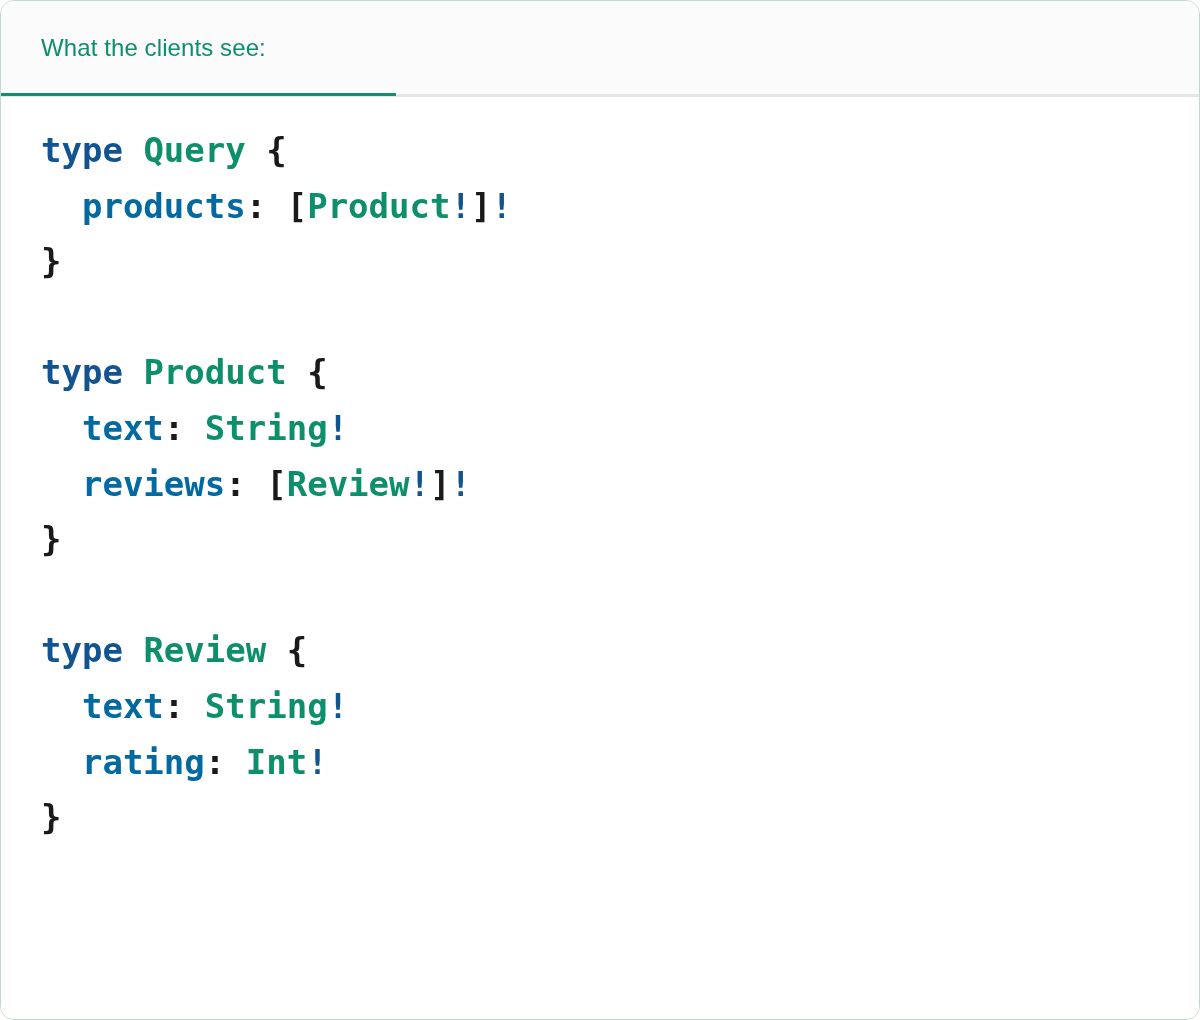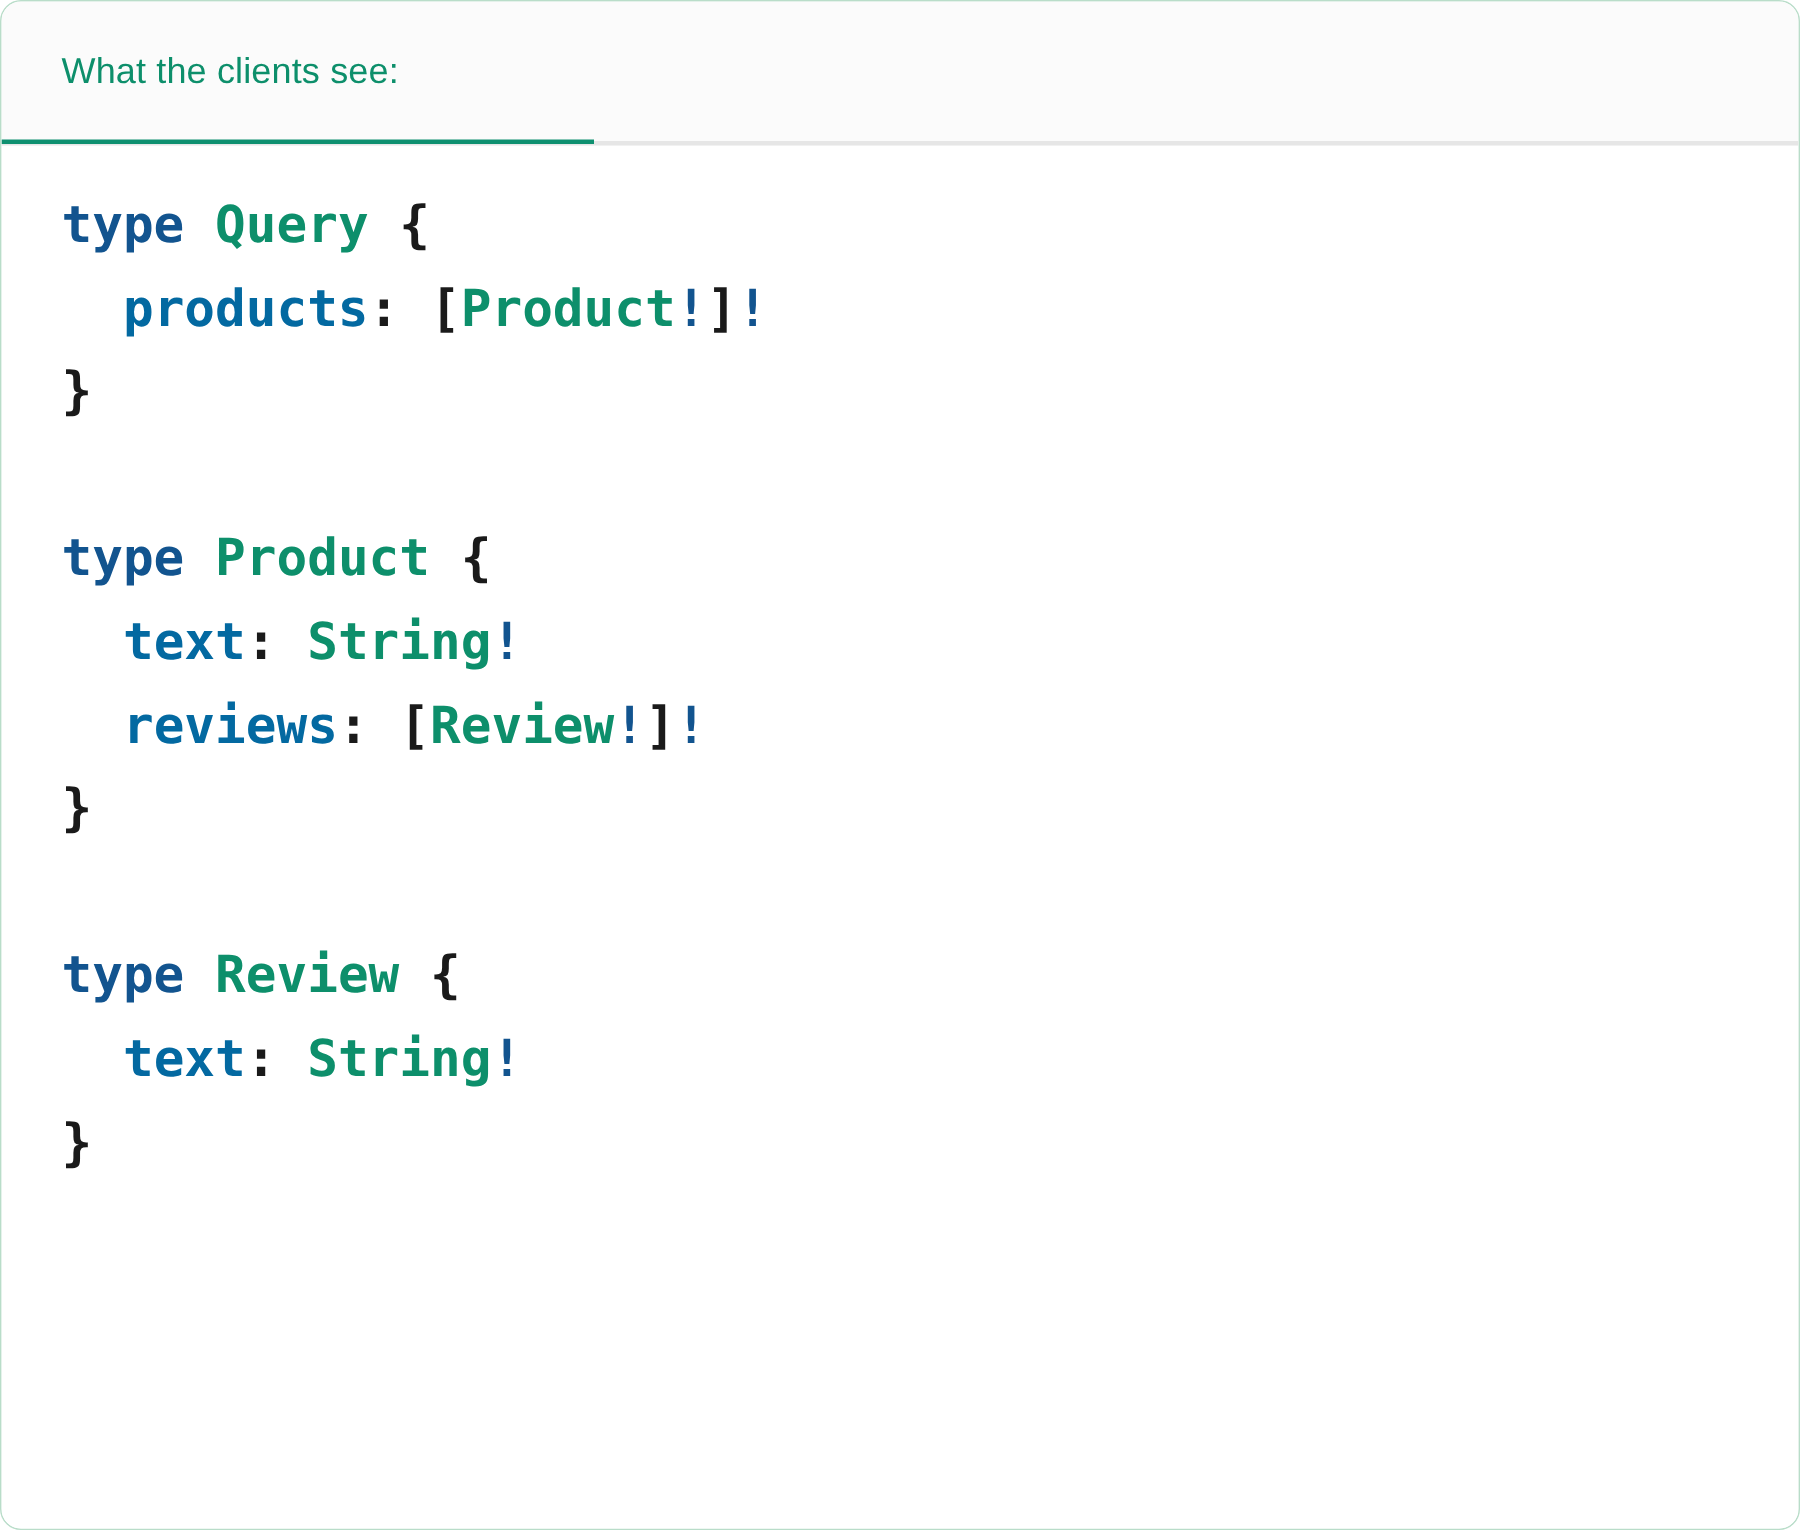--- a/index.html
+++ b/index.html
@@ -112,17 +112,18 @@
 </span><span class="code-line"><span>  </span><span class="tok-field">products</span><span class="tok-punct">: </span><span class="tok-punct">[</span><span class="tok-type">Product</span><span class="tok-bang">!</span><span class="tok-punct">]</span><span class="tok-bang">!</span>
 </span><span class="code-line"><span class="tok-punct">}</span>
 </span><span class="code-line blank">
 </span><span class="code-line"><span class="tok-kw">type</span><span class="tok-punct"> </span><span class="tok-type">Product</span><span class="tok-punct"> </span><span class="tok-punct">{</span>
 </span><span class="code-line"><span>  </span><span class="tok-field">text</span><span class="tok-punct">: </span><span class="tok-type">String</span><span class="tok-bang">!</span>
 </span><span class="code-line"><span>  </span><span class="tok-field">reviews</span><span class="tok-punct">: </span><span class="tok-punct">[</span><span class="tok-type">Review</span><span class="tok-bang">!</span><span class="tok-punct">]</span><span class="tok-bang">!</span>
 </span><span class="code-line"><span class="tok-punct">}</span>
 </span><span class="code-line blank">
 </span><span class="code-line"><span class="tok-kw">type</span><span class="tok-punct"> </span><span class="tok-type">Review</span><span class="tok-punct"> </span><span class="tok-punct">{</span>
 </span><span class="code-line"><span>  </span><span class="tok-field">text</span><span class="tok-punct">: </span><span class="tok-type">String</span><span class="tok-bang">!</span>
+</span><span class="code-line"><span>  </span><span class="tok-field">rating</span><span class="tok-punct">: </span><span class="tok-type">Int</span><span class="tok-bang">!</span>
 </span><span class="code-line"><span class="tok-punct">}</span>
 </span></code></pre>
   </div>
 
 </div>
 
 </body></html>

